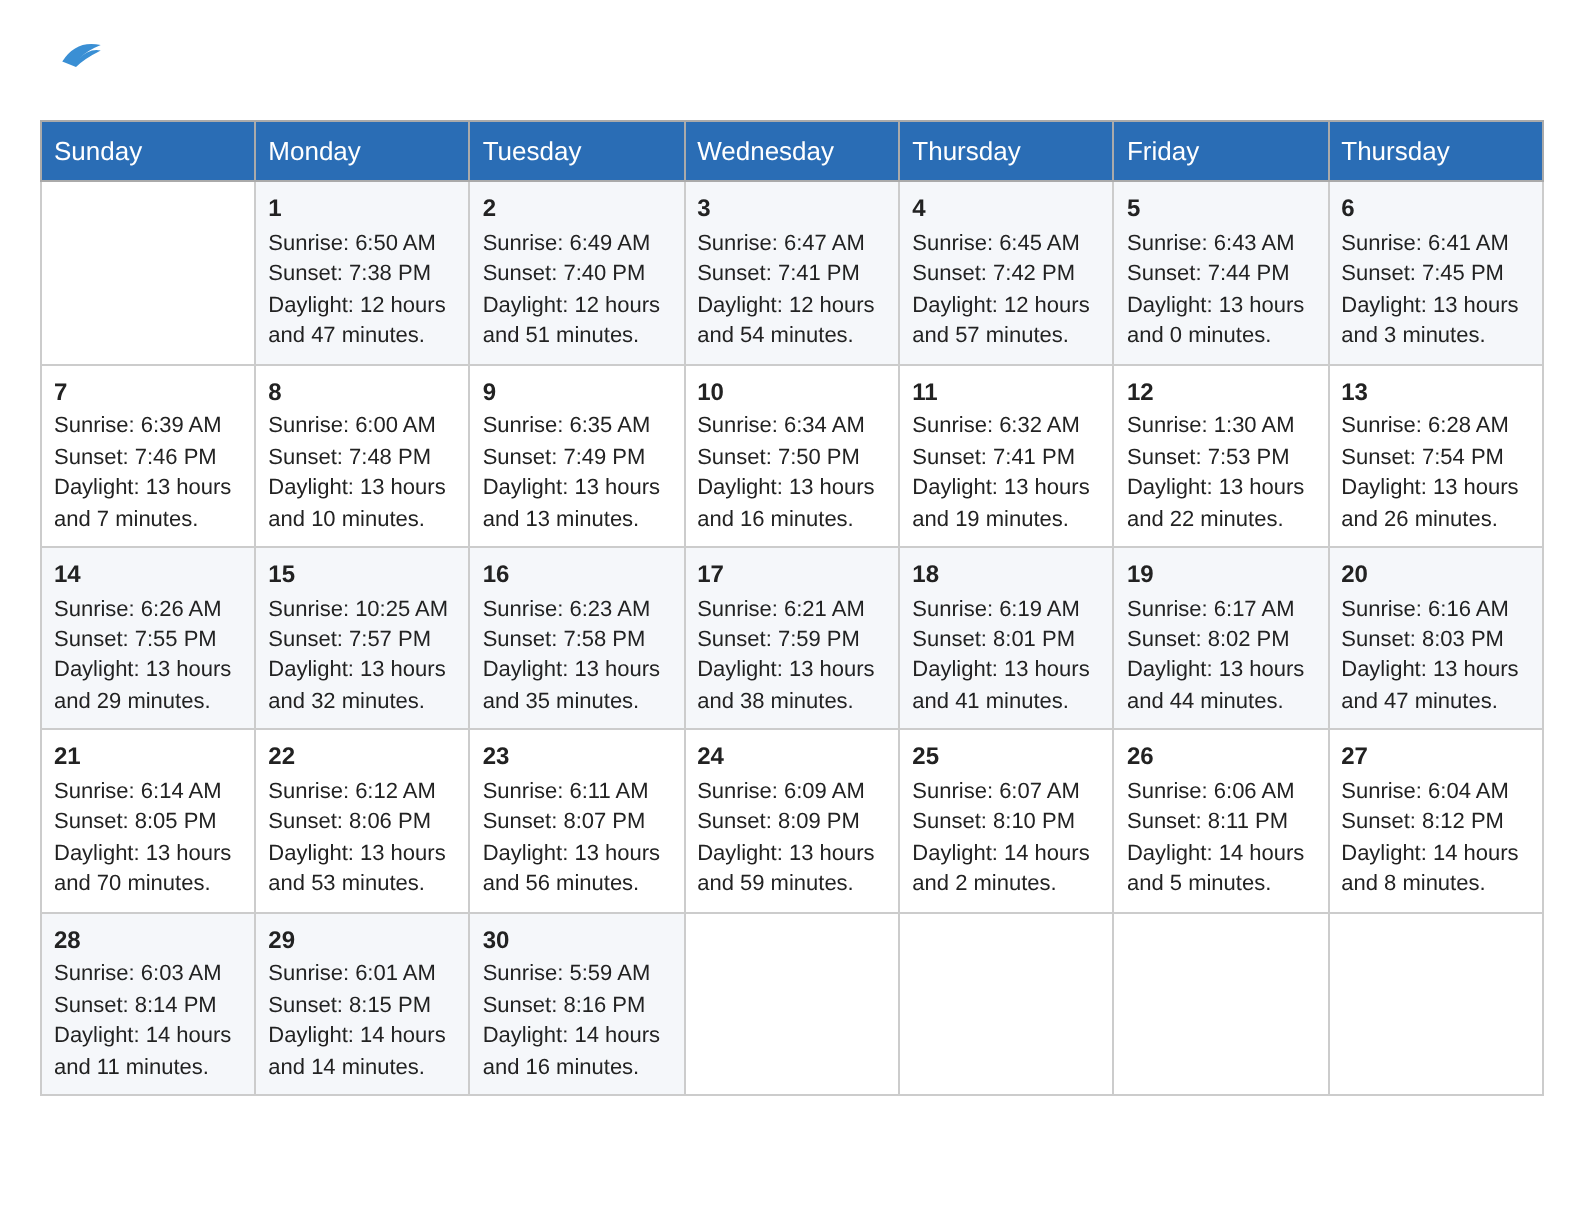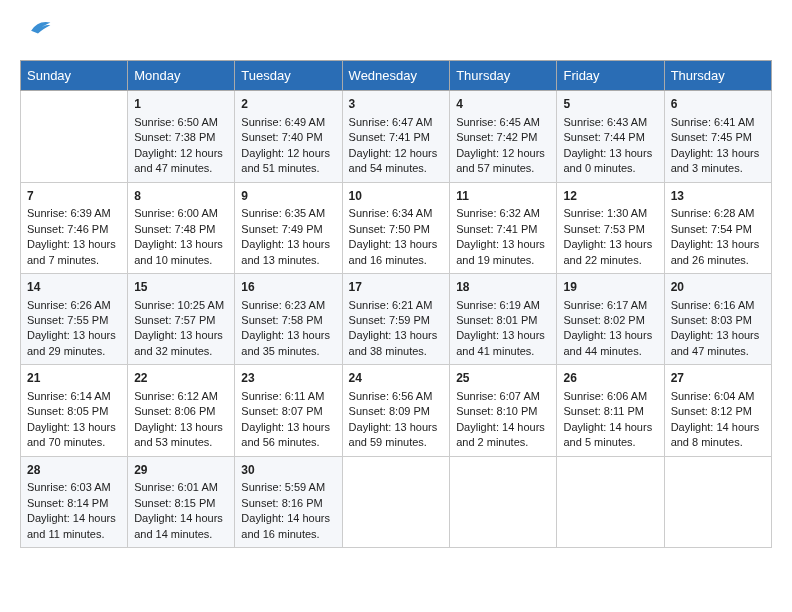--- a/index.html
+++ b/index.html
@@ -263,21 +263,21 @@
           <div>Daylight: 13 hours and 53 minutes.</div>
         </td>
         <td>
           <span class="day-num">23</span>
           <div>Sunrise: 6:11 AM</div>
           <div>Sunset: 8:07 PM</div>
           <div>Daylight: 13 hours and 56 minutes.</div>
         </td>
         <td>
           <span class="day-num">24</span>
-          <div>Sunrise: 6:56 AM</div>
+          <div>Sunrise: 6:09 AM</div>
           <div>Sunset: 8:09 PM</div>
           <div>Daylight: 13 hours and 59 minutes.</div>
         </td>
         <td>
           <span class="day-num">25</span>
           <div>Sunrise: 6:07 AM</div>
           <div>Sunset: 8:10 PM</div>
           <div>Daylight: 14 hours and 2 minutes.</div>
         </td>
         <td>

